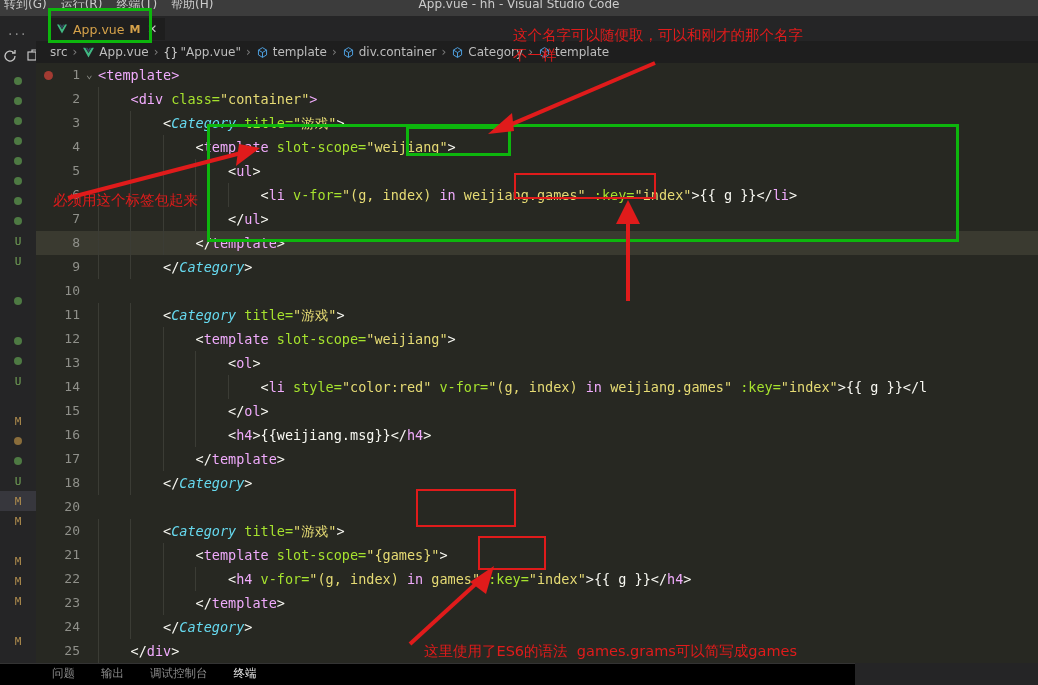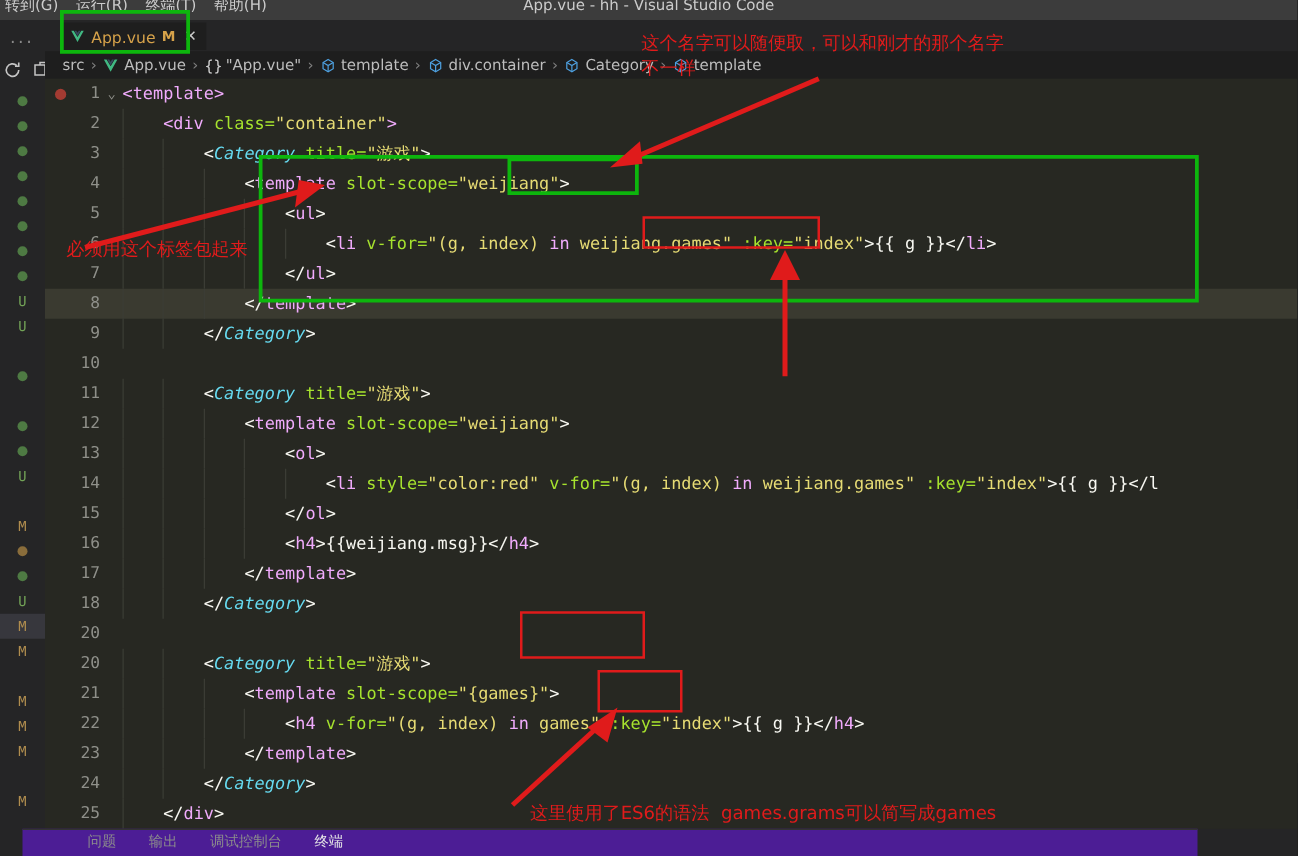--- a/index.html
+++ b/index.html
@@ -151,24 +151,23 @@
     font-family: "DejaVu Sans", sans-serif;
     font-size: 14.5px;
     line-height: 20px;
     white-space: pre;
     pointer-events: none;
   }
   .arrow { position: absolute; pointer-events: none; }
 
   
   .panel {
-    position: absolute; left: 0; top: 663px; width: 940px; height: 22px;
-    background: #4c1d95;
+    position: absolute; left: 0; top: 663px; width: 855px; height: 22px;
+    background: #000000;
     border-top: 1px solid #333;
-    margin-left: 18px;
   }
   .panel-tabs {
     position: absolute; left: 52px; top: 2px;
     display: flex; gap: 26px; align-items: center;
   }
   .panel-tab { font-size: 11.5px; color: #8c8c8c; }
   .panel-tab.active { color: #e7e7e7; }
 </style>
 </head>
 <body>

